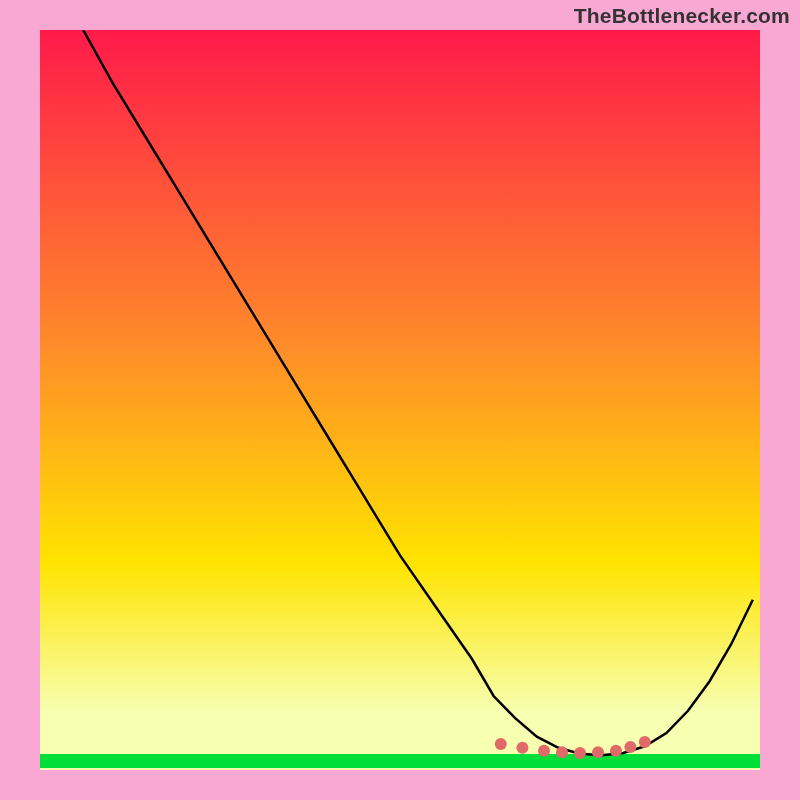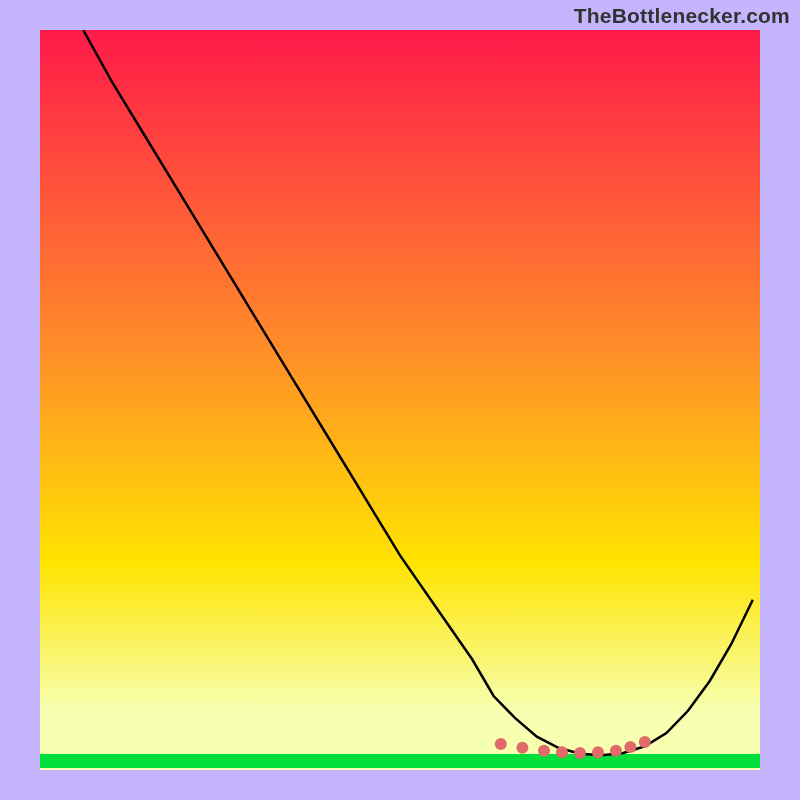--- a/index.html
+++ b/index.html
@@ -7,21 +7,21 @@
     padding: 0;
     background: #000;
     width: 800px;
     height: 800px;
     overflow: hidden;
     font-family: Arial, Helvetica, sans-serif;
   }
   .outer {
     width: 800px;
     height: 800px;
-    background: #c4b5fd;
+    background: #f9a8d4;
     position: relative;
   }
   .watermark {
     position: absolute;
     top: 4px;
     right: 10px;
     color: #333;
     font-size: 21px;
     font-weight: 600;
     letter-spacing: 0.2px;

